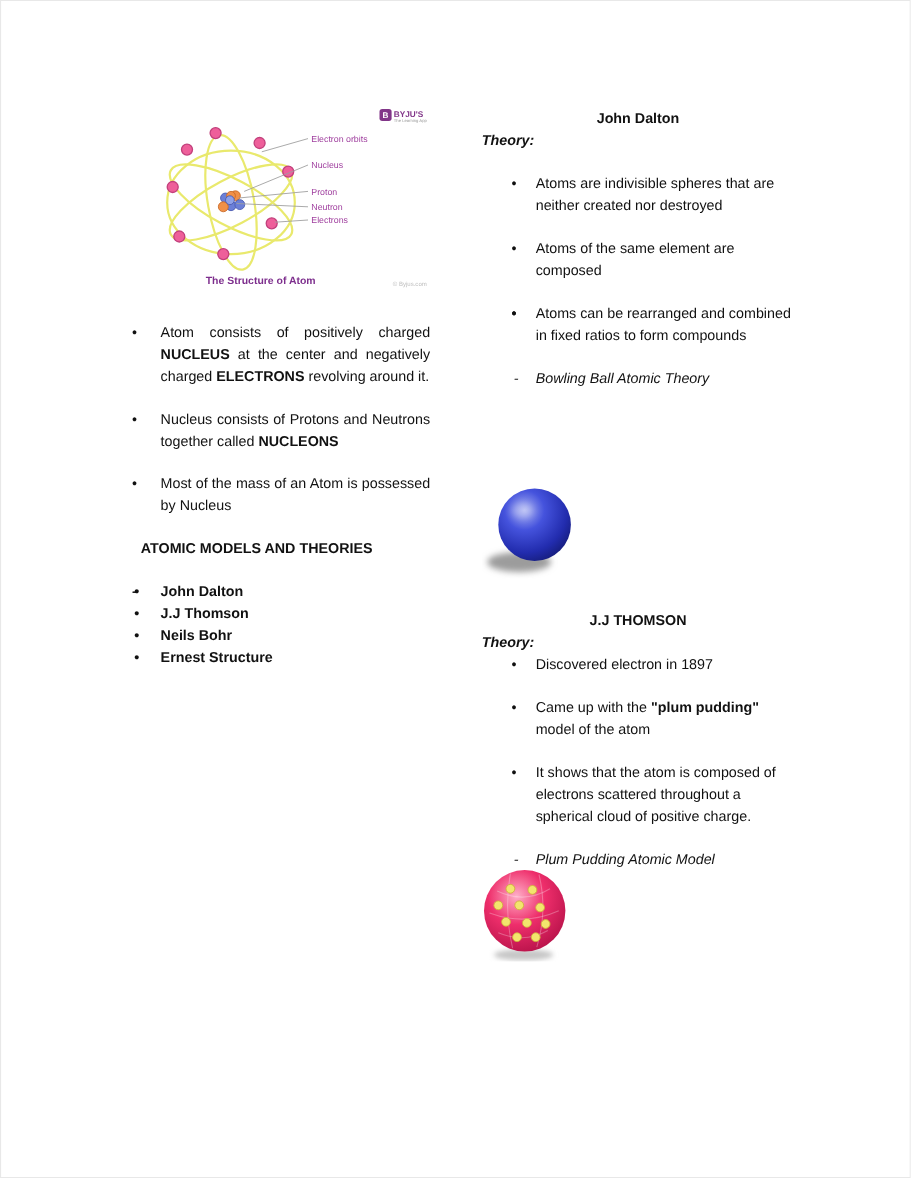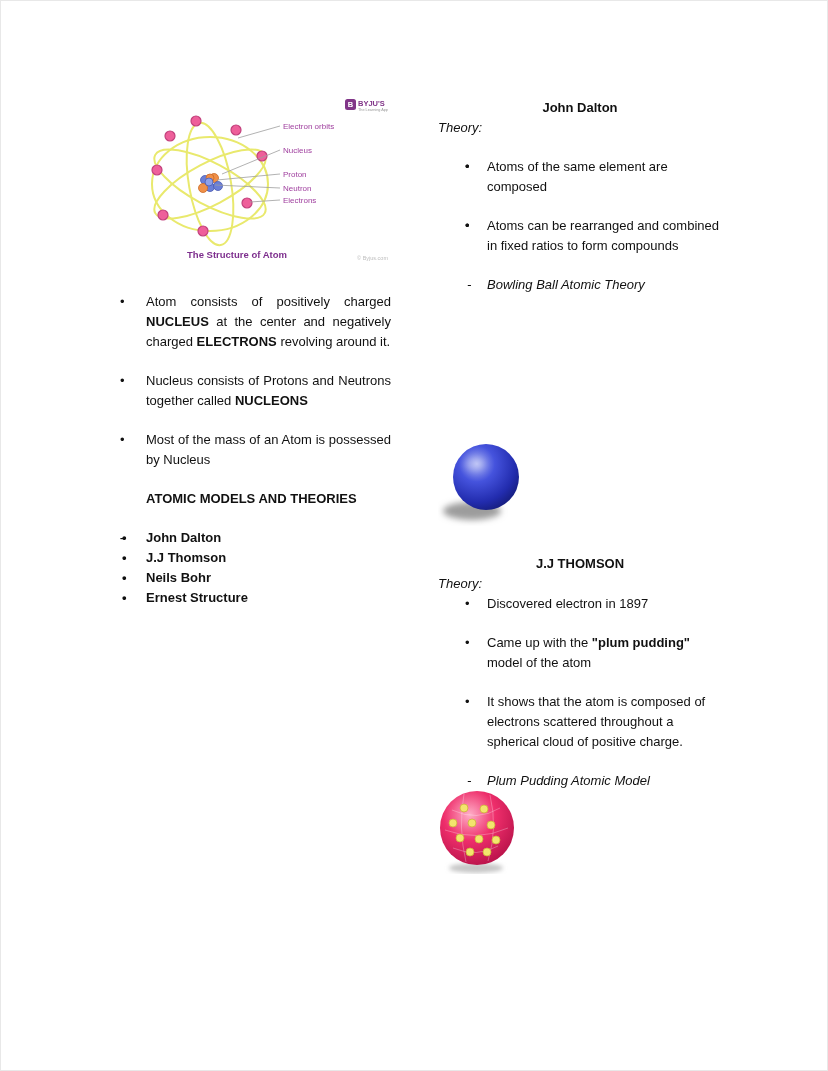--- a/index.html
+++ b/index.html
@@ -9,28 +9,28 @@
           box-shadow: inset 0 0 0 1px #e8e8e8; }
   .fs { font-size:13px; line-height:20px; }
   .b { font-weight:700; }
   .jt { text-align:justify; }
 
   .diagram { position:absolute; left:140px; top:94px; width:250px; height:178px; }
 
   .left-col { position:absolute; left:113px; top:292px; width:278px; }
   .li { position:relative; padding-left:33px; margin-bottom:19px; }
   .li > .mk { position:absolute; left:7px; top:0; }
-  .sec-heading { font-weight:700; margin-left:33px; margin-bottom:19px; }
+  .sec-heading { font-weight:700; margin-left:15px; margin-bottom:19px; }
   .tight { margin-bottom:0; }
   .tight > .mk { left:9px; }
 
   .dalton-section { position:absolute; left:438px; top:98px; width:284px; }
   .thomson-section { position:absolute; left:438px; top:554px; width:284px; }
   .col-heading { font-weight:700; text-align:center; }
-  .theory-label { font-style:italic; }
+  .theory-label { font-style:italic;font-weight:bold; }
   .rlist { margin-top:19px; }
   .rlist-flush { margin-top:0; }
   .rli { position:relative; padding-left:49px; margin-bottom:19px; }
   .rli > .mk { position:absolute; left:27px; top:0; }
   .rdash { font-style:italic; }
   .rdash > .mk { left:29px; }
 
   .ball-blue { position:absolute; left:438px; top:442px; }
   .ball-pink { position:absolute; left:436px; top:788px; }
 </style>
@@ -138,20 +138,21 @@
     </div>
   </div>
 
   <div class="dalton-section fs">
     <div class="col-heading">John Dalton</div>
     <div class="theory-label">Theory:</div>
 
     <div class="rlist">
       <div class="rli">
         <span class="mk">•</span>
+        <span>Atoms are indivisible spheres that are neither created nor destroyed</span>
       </div>
       <div class="rli">
         <span class="mk">•</span>
         <span>Atoms of the same element are composed</span>
       </div>
       <div class="rli">
         <span class="mk">•</span>
       </div>
       <div class="rli">
         <span class="mk">•</span>

